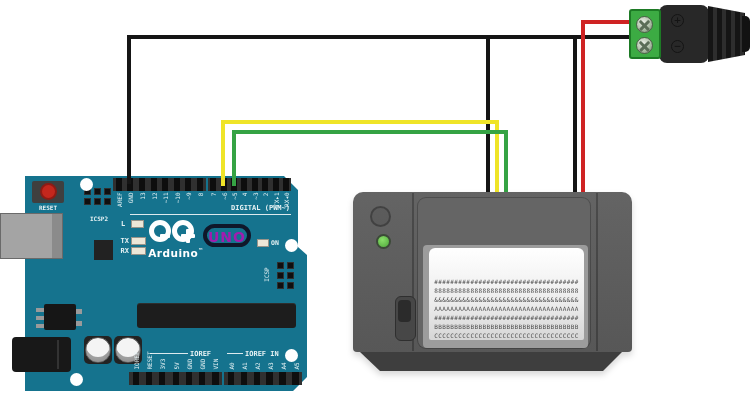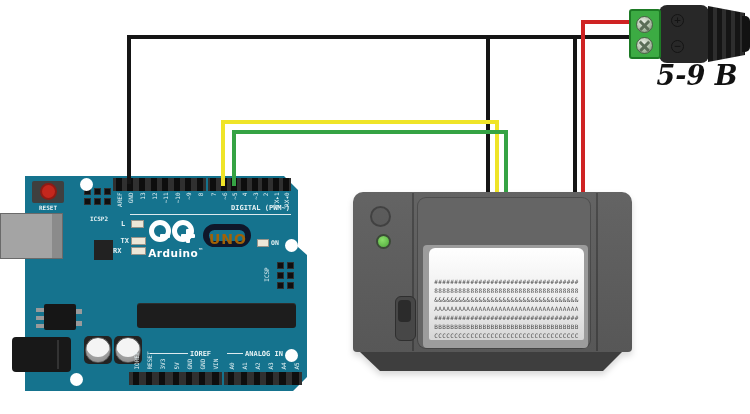--- a/index.html
+++ b/index.html
@@ -101,34 +101,34 @@
   <span class="vlab d" style="left:246px;top:228px;">RX◂0</span>
 
   <div class="silk" style="left:150px;top:204px;width:140px;text-align:right;">DIGITAL (PWM~)</div>
   <div class="sline" style="left:130px;top:214px;width:161px;"></div>
 
   <div class="ledrect" style="left:131px;top:220px;width:13px;height:8px;"></div>
   <div class="silk" style="left:121px;top:220px;width:8px;">L</div>
   <div class="ledrect" style="left:131px;top:237px;width:15px;height:8px;"></div>
   <div class="silk" style="left:113px;top:237px;width:16px;text-align:right;">TX</div>
   <div class="ledrect" style="left:131px;top:247px;width:15px;height:8px;"></div>
-  <div class="silk" style="left:113px;top:247px;width:16px;text-align:left;">RX</div>
+  <div class="silk" style="left:113px;top:247px;width:16px;text-align:right;">RX</div>
   <div class="abs" style="left:94px;top:240px;width:19px;height:20px;background:#222;"></div>
 
   <div>
     <div class="logo-circle" style="left:149px;top:220px;"></div>
     <div class="logo-circle" style="left:172px;top:220px;"></div>
     <div class="wbar" style="left:160px;top:234px;width:10px;height:4px;"></div>
     <div class="wbar" style="left:186px;top:229px;width:4px;height:14px;"></div>
     <div class="wbar" style="left:181px;top:234px;width:14px;height:4px;"></div>
     <div class="abs" style="left:144px;top:245px;width:64px;text-align:center;color:#fff;font:bold 10.5px/11px 'DejaVu Sans',sans-serif;letter-spacing:.5px;">
       <span>Arduino</span><sup style="font-size:5px;">™</sup>
     </div>
-    <div class="abs" style="left:203px;top:224px;width:48px;height:23px;border:6px solid #0f172a;border-radius:12px;
-                color:#a16207;font:bold 14px/19px 'DejaVu Sans',sans-serif;text-align:center;letter-spacing:1px;">UNO</div>
+    <div class="abs" style="left:203px;top:224px;width:48px;height:23px;border:4px solid #0f172a;border-radius:12px;
+                color:#a21caf;font:bold 14px/19px 'DejaVu Sans',sans-serif;text-align:center;letter-spacing:1px;">UNO</div>
   </div>
 
   <div class="ledrect" style="left:257px;top:239px;width:12px;height:8px;"></div>
   <div class="silk" style="left:271px;top:239px;width:14px;font-size:6.5px;">ON</div>
 
   <div>
     <div class="pin7" style="left:277px;top:262px;"></div>
       <div class="pin7" style="left:287px;top:262px;"></div>
     <div class="pin7" style="left:277px;top:272px;"></div>
       <div class="pin7" style="left:287px;top:272px;"></div>
@@ -165,21 +165,21 @@
   <span class="vlab u" style="left:191px;top:325px;">A0</span>
   <span class="vlab u" style="left:204px;top:325px;">A1</span>
   <span class="vlab u" style="left:217px;top:325px;">A2</span>
   <span class="vlab u" style="left:230px;top:325px;">A3</span>
   <span class="vlab u" style="left:243px;top:325px;">A4</span>
   <span class="vlab u" style="left:256px;top:325px;">A5</span>
 
   <div class="sline" style="left:150px;top:353px;width:38px;"></div>
   <div class="silk" style="left:190px;top:350px;width:28px;">IOREF</div>
   <div class="sline" style="left:227px;top:353px;width:16px;"></div>
-  <div class="silk" style="left:245px;top:350px;width:42px;">ANALOG IN</div>
+  <div class="silk" style="left:245px;top:350px;width:42px;">IOREF IN</div>
 
   <div class="hole" style="left:80px;top:178px;"></div>
   <div class="hole" style="left:285px;top:239px;"></div>
   <div class="hole" style="left:285px;top:349px;"></div>
   <div class="hole" style="left:70px;top:373px;"></div>
 
   <div class="wire wk" style="left:127px;top:37px;width:4px;height:147px;"></div>
   <div class="wire wk" style="left:127px;top:35px;width:507px;height:4px;"></div>
   <div class="wire wk" style="left:486px;top:37px;width:4px;height:159px;"></div>
   <div class="wire wk" style="left:573px;top:37px;width:4px;height:159px;"></div>
@@ -227,15 +227,14 @@
     <div class="screw" style="left:636px;top:16px;"></div>
     <div class="scx" style="left:638px;top:23.5px;transform:rotate(45deg);"></div>
     <div class="scx" style="left:638px;top:23.5px;transform:rotate(-45deg);"></div>
     <div class="screw" style="left:636px;top:37px;"></div>
     <div class="scx" style="left:638px;top:44.5px;transform:rotate(45deg);"></div>
     <div class="scx" style="left:638px;top:44.5px;transform:rotate(-45deg);"></div>
     <div class="pmark" style="left:671px;top:14px;">+</div>
     <div class="pmark" style="left:671px;top:40px;">−</div>
   </div>
 
-  <div class="vlabel">5-9 В</div>
 
 </div>
 
 </body></html>

